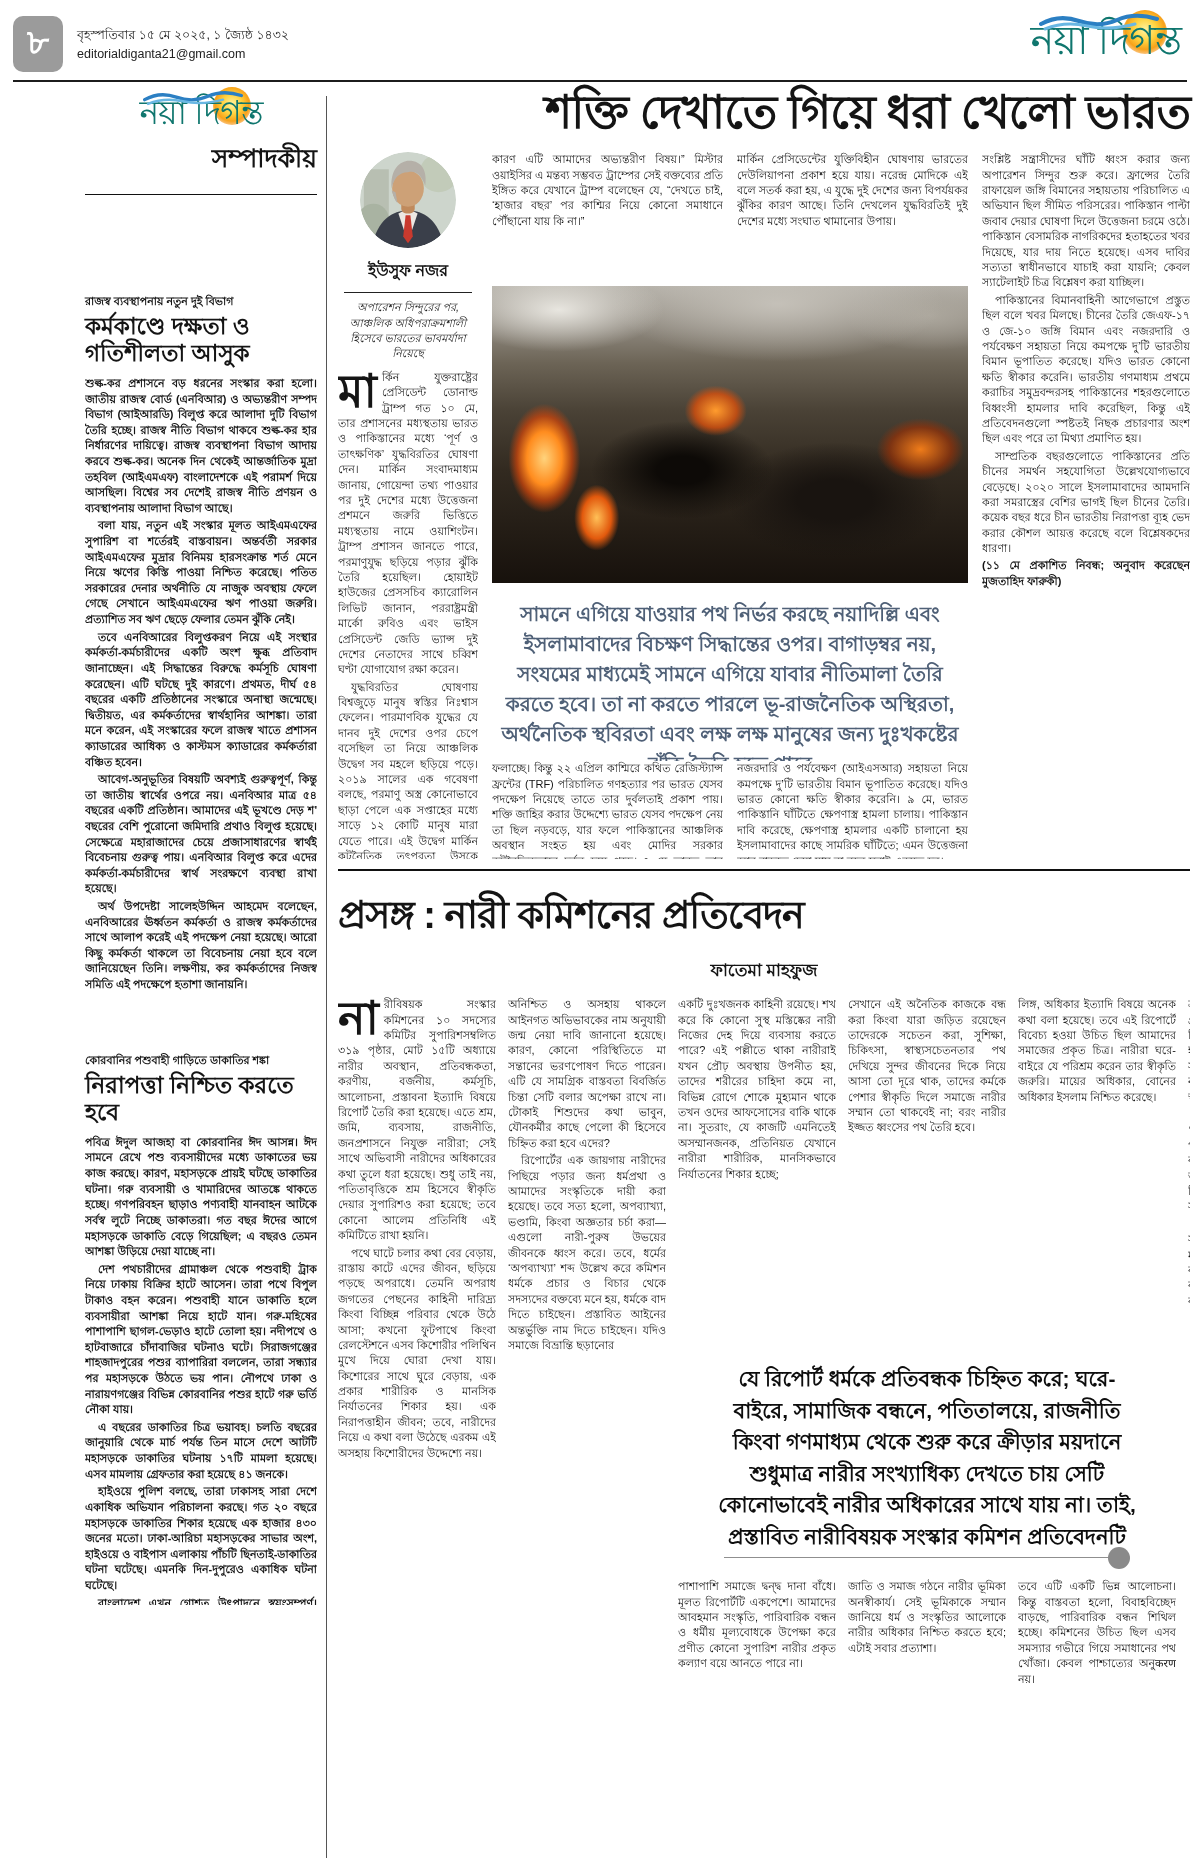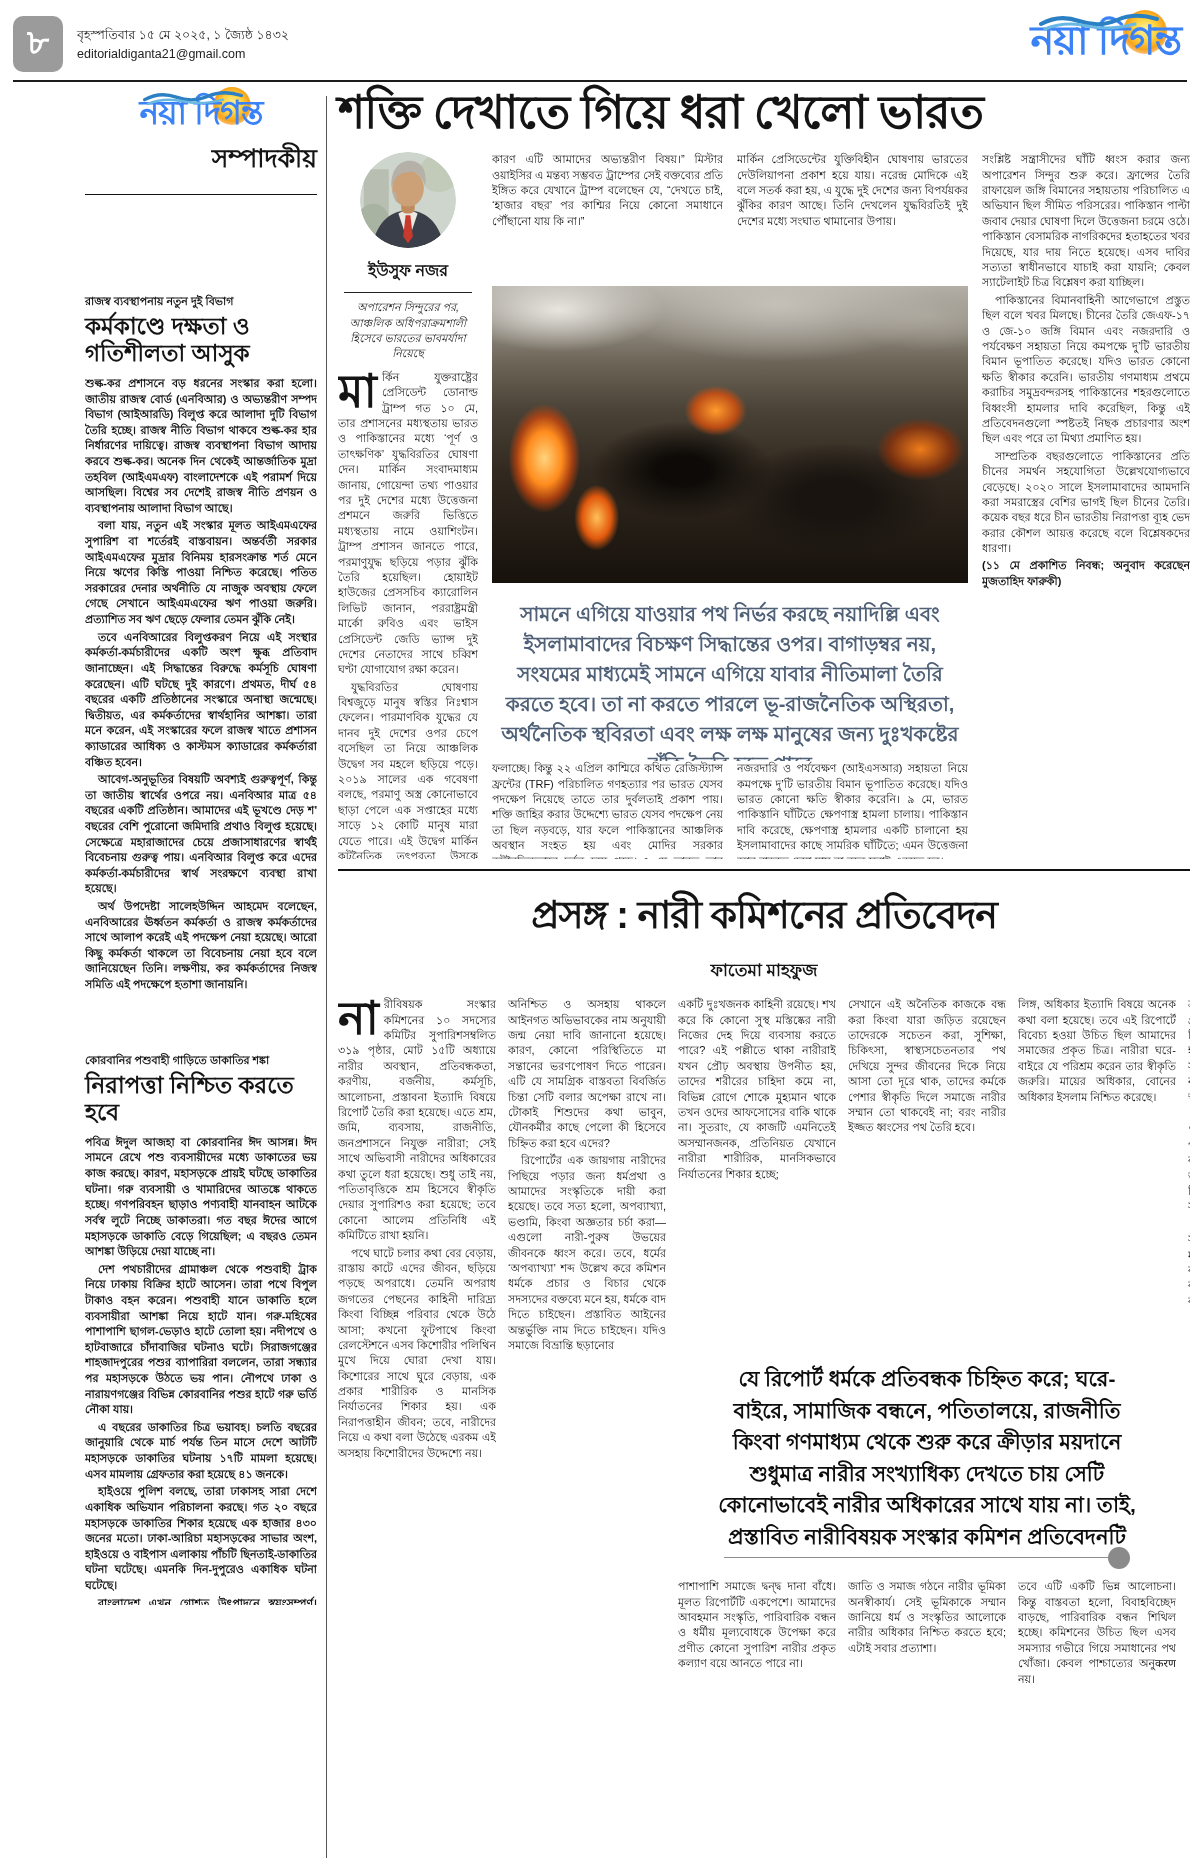--- a/index.html
+++ b/index.html
@@ -13,21 +13,21 @@
   .pagenum-box{
     position:absolute;left:0;top:2px;width:50px;height:56px;background:#9b9b9b;
     border-radius:10px;color:#fff;font-size:34px;font-weight:700;
     display:flex;align-items:center;justify-content:center;
   }
   .dateblock{position:absolute;left:64px;top:12px;font-size:12.5px;line-height:1.55;color:#222;}
   .header-rule{position:absolute;top:80px;left:13px;right:13px;border-top:2px solid #1c1c1c;}
 
   
   .ndlogo{position:relative;display:inline-block;line-height:1;}
-  .ndlogo-text{position:relative;z-index:2;font-weight:700;color:#3b82f6;letter-spacing:-1px;}
+  .ndlogo-text{position:relative;z-index:2;font-weight:400;color:#0f766e;letter-spacing:-1px;}
   .ndlogo-sun{
     position:absolute;z-index:1;border-radius:50%;
     background:radial-gradient(circle at 50% 45%, #fff3a0 0%, #ffd23e 35%, #f7a21a 60%, rgba(247,140,20,.45) 78%, rgba(247,140,20,0) 100%);
   }
   .ndlogo-wave{position:absolute;z-index:3;}
   .ndlogo--lg{font-size:40px;}
   .ndlogo--lg .ndlogo-sun{width:44px;height:44px;left:92px;top:-10px;}
   .ndlogo--lg .ndlogo-wave{left:8px;top:-8px;}
   .ndlogo--sm{font-size:33px;}
   .ndlogo--sm .ndlogo-sun{width:38px;height:38px;left:74px;top:-9px;}
@@ -47,21 +47,21 @@
   .ed-body{font-size:11px;line-height:1.42;text-align:justify;overflow:hidden;}
   .ed-body p{margin:0 0 2px;text-indent:13px;font-weight:bold;}
   .ed-body p:first-child{text-indent:0;}
   .ed1-body{height:662px;}
   .ed2-body{height:470px;}
   .ed-spacer{height:100px;}
   .ed2{margin-top:16px;}
 
   
   .main{position:absolute;left:338px;top:86px;width:852px;}
-  .art1-headline{font-size:46px;font-weight:800;text-align:left;margin:2px 0 16px;letter-spacing:-1px;line-height:1.05;}
+  .art1-headline{font-size:46px;font-weight:800;text-align:right;margin:2px 0 16px;letter-spacing:-1px;line-height:1.05;}
   .art1{display:flex;gap:14px;height:707px;overflow:hidden;}
   .art1 .col1{width:140px;flex:0 0 140px;display:flex;flex-direction:column;}
   .art1 .mid{width:476px;flex:0 0 476px;display:flex;flex-direction:column;}
   .art1 .col4{width:208px;flex:0 0 208px;overflow:hidden;}
   .bodytext{font-size:11px;line-height:1.4;text-align:justify;overflow:hidden;}
   .bodytext p{margin:0 0 2px;text-indent:13px;}
   .bodytext p.no-indent{text-indent:0;}
 
   .portrait-wrap{text-align:center;}
   .portrait{width:96px;height:96px;border-radius:50%;overflow:hidden;display:inline-block;}
@@ -93,21 +93,21 @@
   }
   .pullquote1{
     color:#4f6077;font-size:20px;font-weight:700;line-height:1.5;text-align:center;
     padding:8px 2px 6px;height:156px;overflow:hidden;
   }
 
   .signature{font-size:11px;font-weight:700;text-align:justify;margin-top:4px;}
 
   
   .art2{border-top:2px solid #111;margin-top:10px;padding-top:10px;}
-  .art2-headline{font-size:38px;font-weight:800;text-align:center;margin:4px 0 8px;letter-spacing:-1px;}
+  .art2-headline{font-size:38px;font-weight:800;text-align:left;margin:4px 0 8px;letter-spacing:-1px;}
   .author2{font-size:17px;font-weight:700;text-align:center;margin-bottom:12px;}
   .art2-body{display:flex;gap:12px;height:872px;overflow:hidden;}
   .art2-body .acol{width:158px;flex:0 0 158px;overflow:hidden;}
   .art2-mid{width:498px;flex:0 0 498px;display:flex;flex-direction:column;}
   .art2-midrow{display:flex;gap:12px;overflow:hidden;justify-content:space-between;}
   .art2-midrow.top{height:352px;}
   .art2-midrow.bot{flex:1;}
   .art2-midrow .mcol2{width:158px;flex:0 0 158px;overflow:hidden;}
   .pullquote2{
     font-size:21px;font-weight:700;line-height:1.5;text-align:center;color:#0d0d0d;

